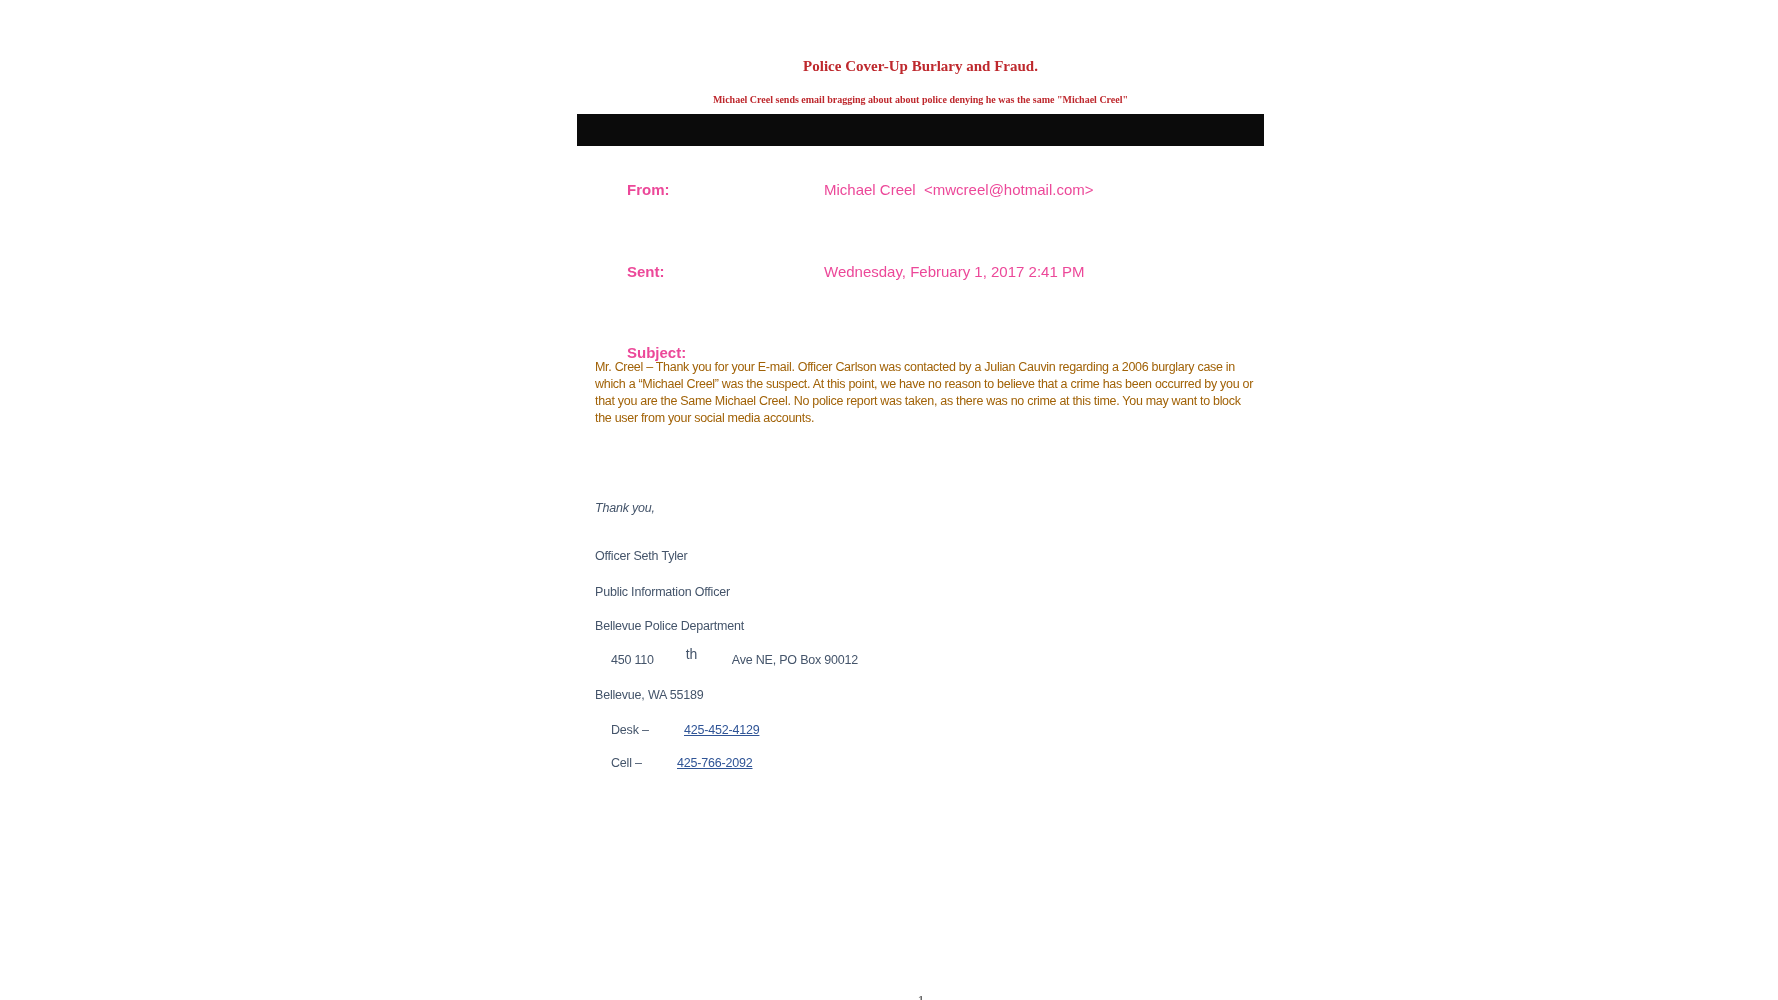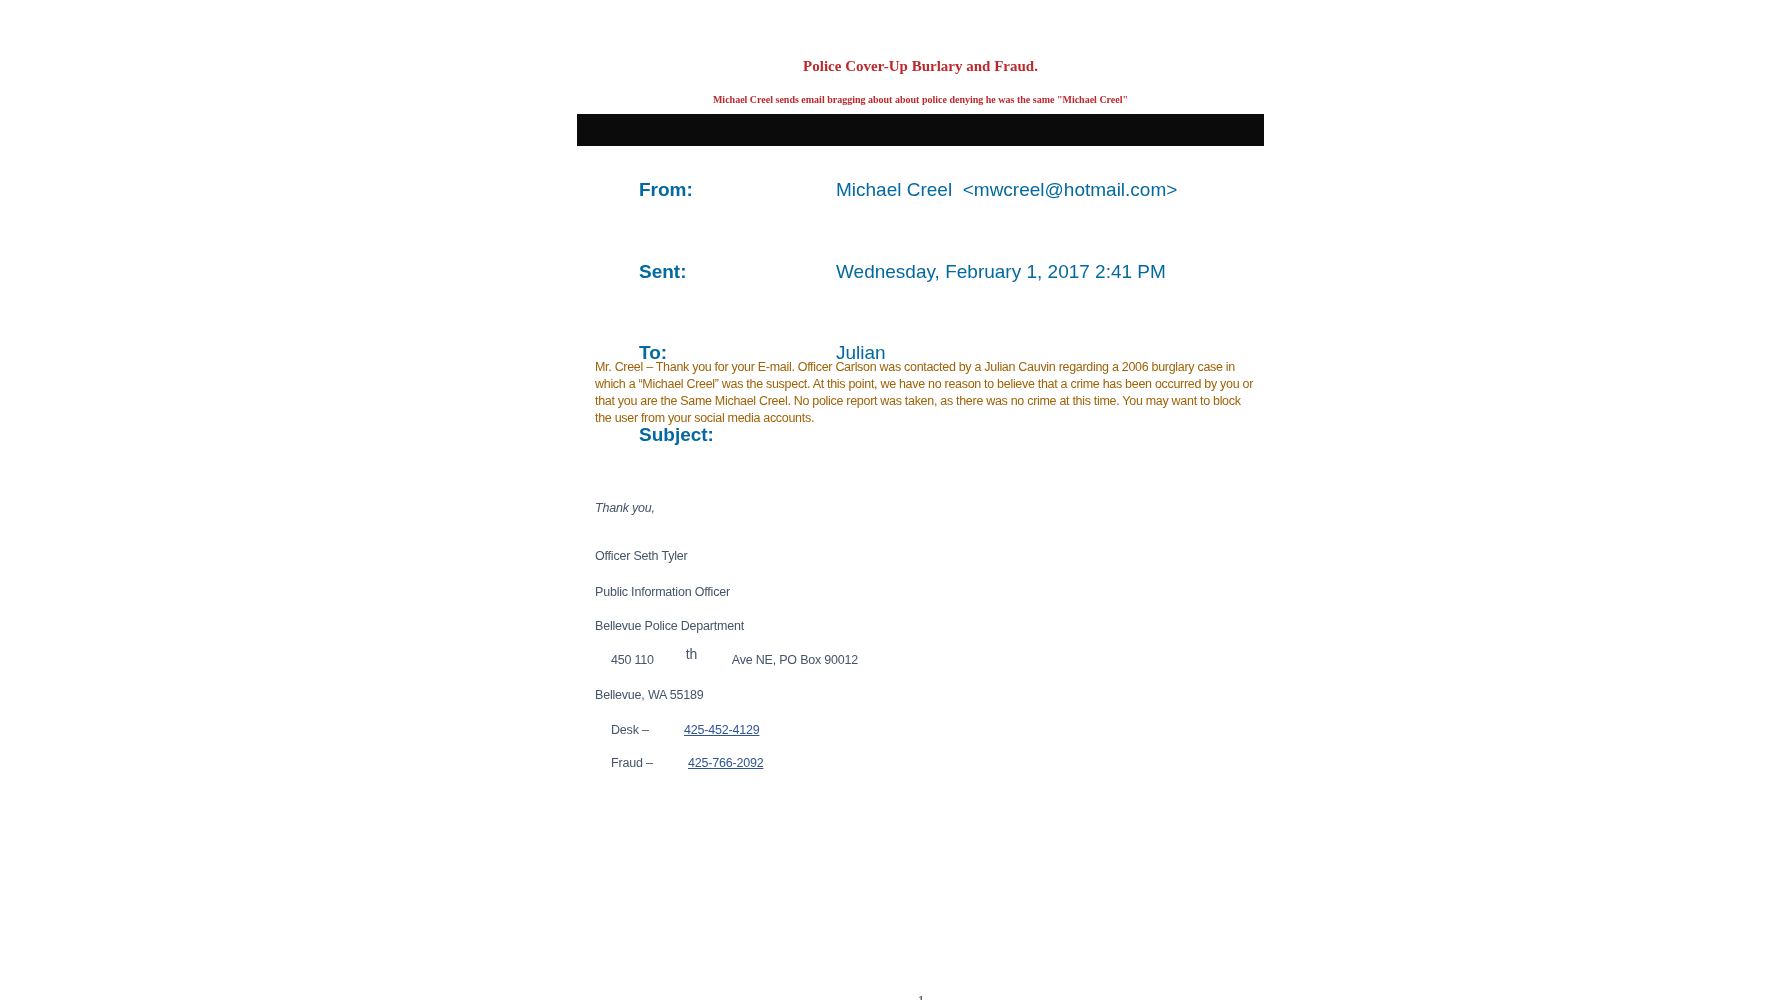--- a/index.html
+++ b/index.html
@@ -45,24 +45,24 @@
     position: absolute;
     top: 82px;
     left: 0;
     width: 100%;
     height: 5px;
     background: #0b0b0b;
   }
   .email-header {
     position: absolute;
     top: 101px;
-    left: 14px;
+    left: 2px;
     width: 100%;
-    font-size: 19px;
-    color: #0369a1;
+    font-size: 15px;
+    color: #ec4899;
   }
   .field-row {
     display: flex;
     line-height: 17.5px;
   }
   .field-label {
     width: 197px;
     flex: 0 0 197px;
     font-weight: bold;
   }
@@ -132,41 +132,37 @@
     <div class="email-header">
       <div class="field-row">
         <span class="field-label">From:</span>
         <span class="field-value">Michael Creel  &lt;mwcreel@hotmail.com&gt;</span>
       </div>
       <div class="field-row">
         <span class="field-label">Sent:</span>
         <span class="field-value">Wednesday, February 1, 2017 2:41 PM</span>
       </div>
       <div class="field-row">
-        <span class="field-label">To:</span>
-        <span class="field-value">Julian</span>
-      </div>
-      <div class="field-row">
         <span class="field-label">Subject:</span>
         <span class="field-value"></span>
       </div>
     </div>
 
     <div class="email-body">Mr. Creel – Thank you for your E-mail. Officer Carlson was contacted by a Julian Cauvin regarding a 2006 burglary case in which a “Michael Creel” was the suspect. At this point, we have no reason to believe that a crime has been occurred by you or that you are the Same Michael Creel. No police report was taken, as there was no crime at this time. You may want to block the user from your social media accounts.</div>
 
     <div class="sig-line closing">Thank you,</div>
 
     <div class="sig-line sig-name">Officer Seth Tyler</div>
     <div class="sig-line sig-title">Public Information Officer</div>
     <div class="sig-line sig-dept">Bellevue Police Department</div>
 
     <div class="sig-line sig-addr1"><span>450 110</span><sup>th</sup><span> Ave NE, PO Box 90012</span></div>
 
     <div class="sig-line sig-addr2">Bellevue, WA 55189</div>
 
     <div class="sig-line sig-desk"><span>Desk – </span><a class="phone-link">425-452-4129</a></div>
 
-    <div class="sig-line sig-cell"><span>Fraud – </span><a class="phone-link">425-766-2092</a></div>
+    <div class="sig-line sig-cell"><span>Cell – </span><a class="phone-link">425-766-2092</a></div>
 
   </div>
 
   <div class="page-number">1</div>
 </div>
 
 </body></html>

